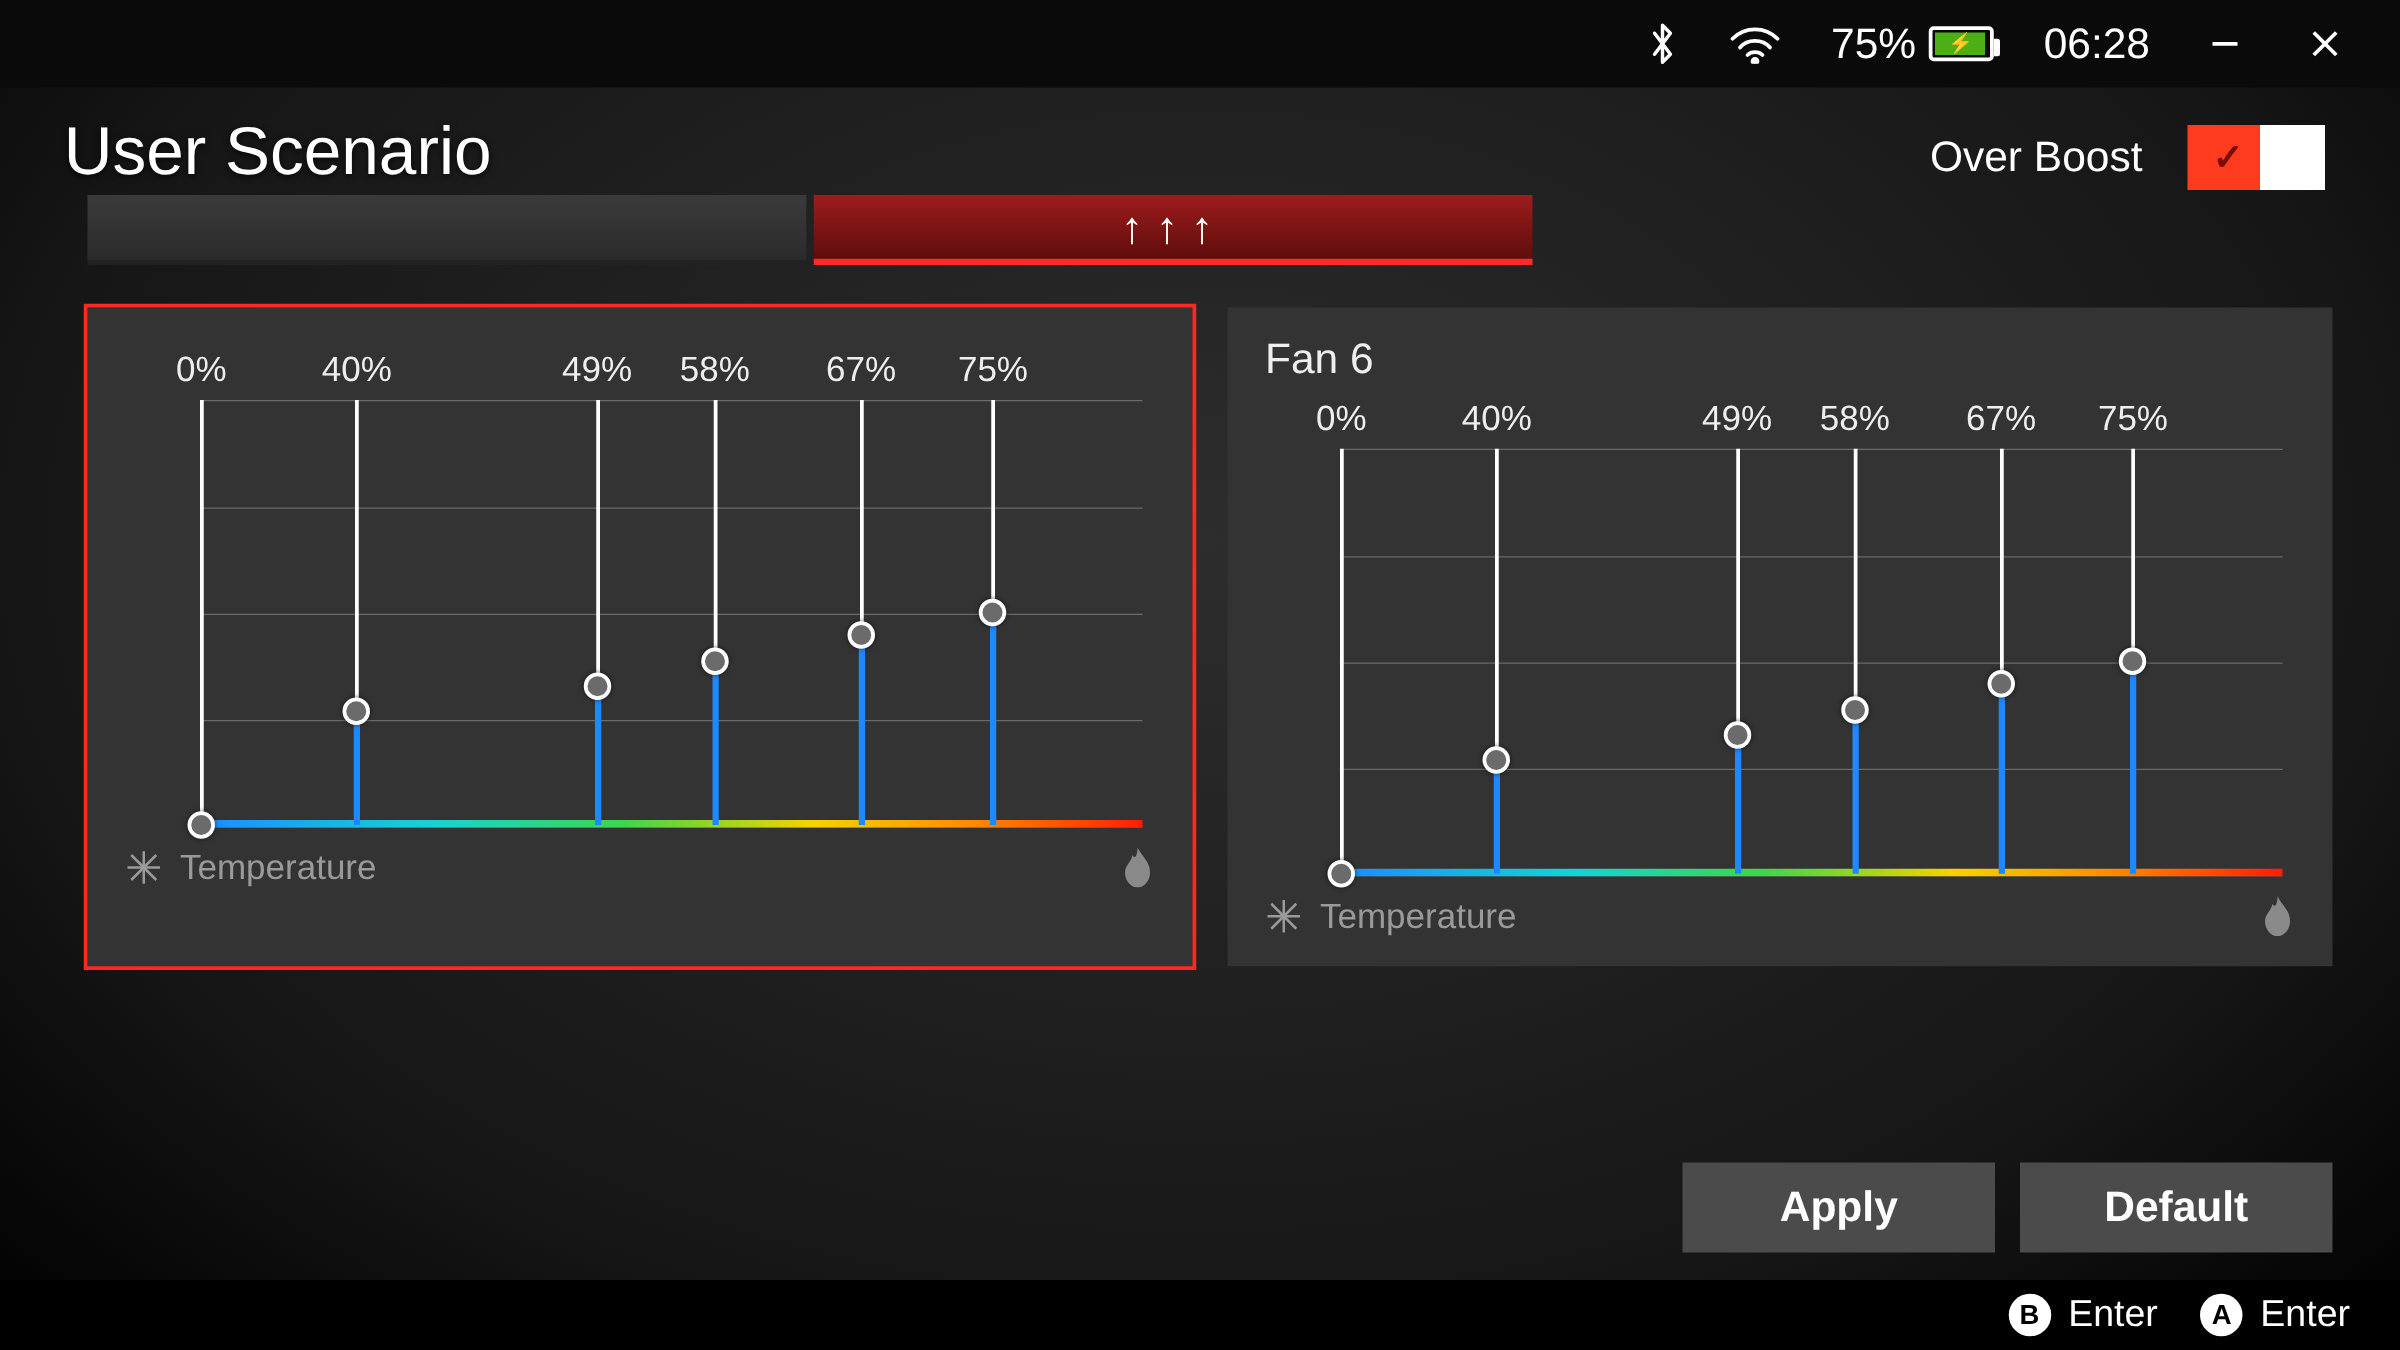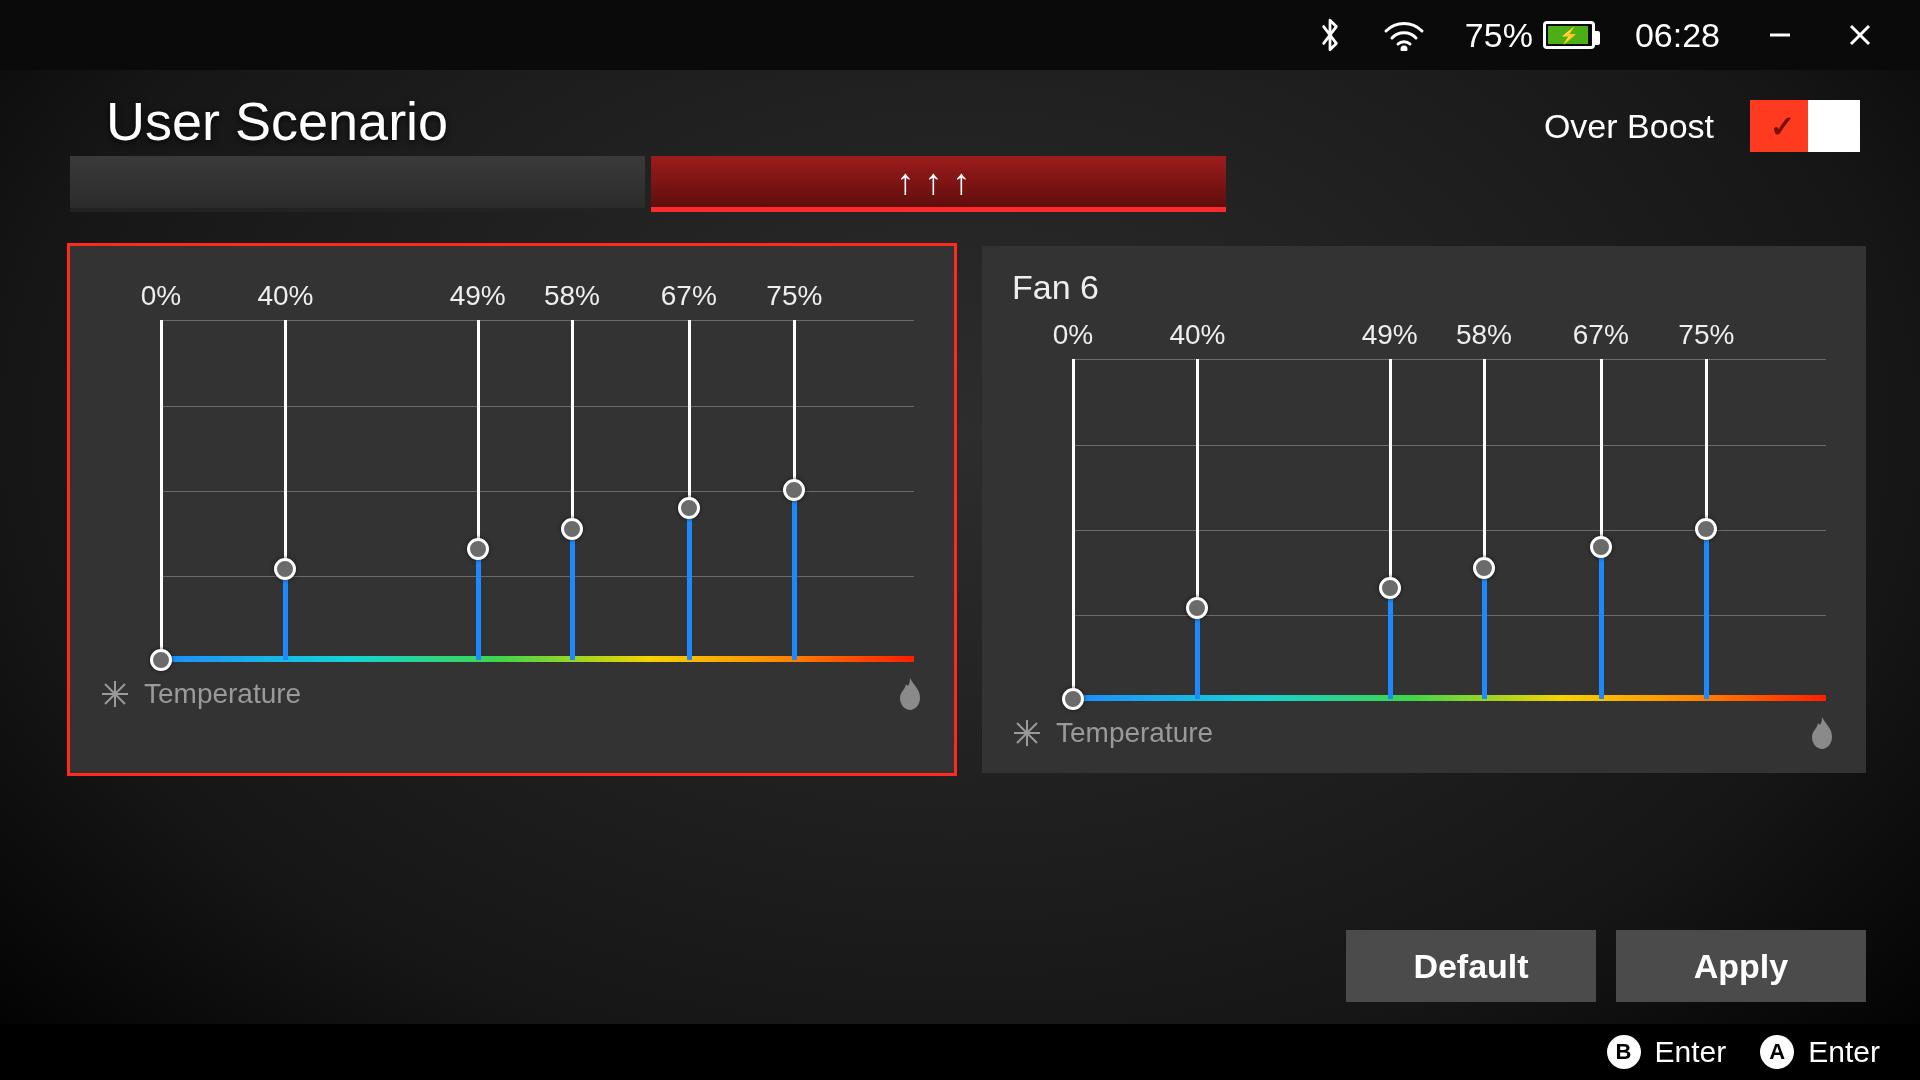--- a/index.html
+++ b/index.html
@@ -40,21 +40,21 @@
   }
   .battery-fill { height:100%; background:#4caf17; }
   .battery-bolt {
     position:absolute; left:50%; top:50%; transform:translate(-50%,-50%);
     color:#fff; font-size:16px;
   }
 
   
   .title-row {
     display:flex; align-items:flex-end; justify-content:space-between;
-    padding: 20px 60px 0 106px;
+    padding: 20px 60px 0 51px;
   }
   .page-title { font-size:54px; font-weight:500; text-shadow:0 2px 6px rgba(0,0,0,.8); }
   .overboost { display:flex; align-items:center; gap:36px; font-size:34px; }
   .toggle {
     width:110px; height:52px; background:#ff3b1f; position:relative;
   }
   .toggle .check {
     position:absolute; left:20px; top:50%; transform:translateY(-50%);
     color:#7a0e00; font-size:30px; font-weight:bold;
   }
@@ -344,22 +344,22 @@
           <span>
             <svg width="28" height="32" viewBox="0 0 28 32" fill="#8a8a8a">
               <path d="M14 0 C18 8 24 11 24 20 C24 27 19 32 14 32 C9 32 4 27 4 20 C4 14 9 12 10 6 C12 10 14 6 14 0 Z"></path>
             </svg>
           </span>
         </div>
       </div>
     </div>
 
   <div class="buttons-row">
+    <div class="big-btn">Apply</div>
     <div class="big-btn">Default</div>
-    <div class="big-btn">Apply</div>
   </div>
 
   <div class="hintbar">
     <div class="hint-item">
       <span class="hint-circle">B</span>
       <span>Enter</span>
     </div>
     <div class="hint-item">
       <span class="hint-circle">A</span>
       <span>Enter</span>

